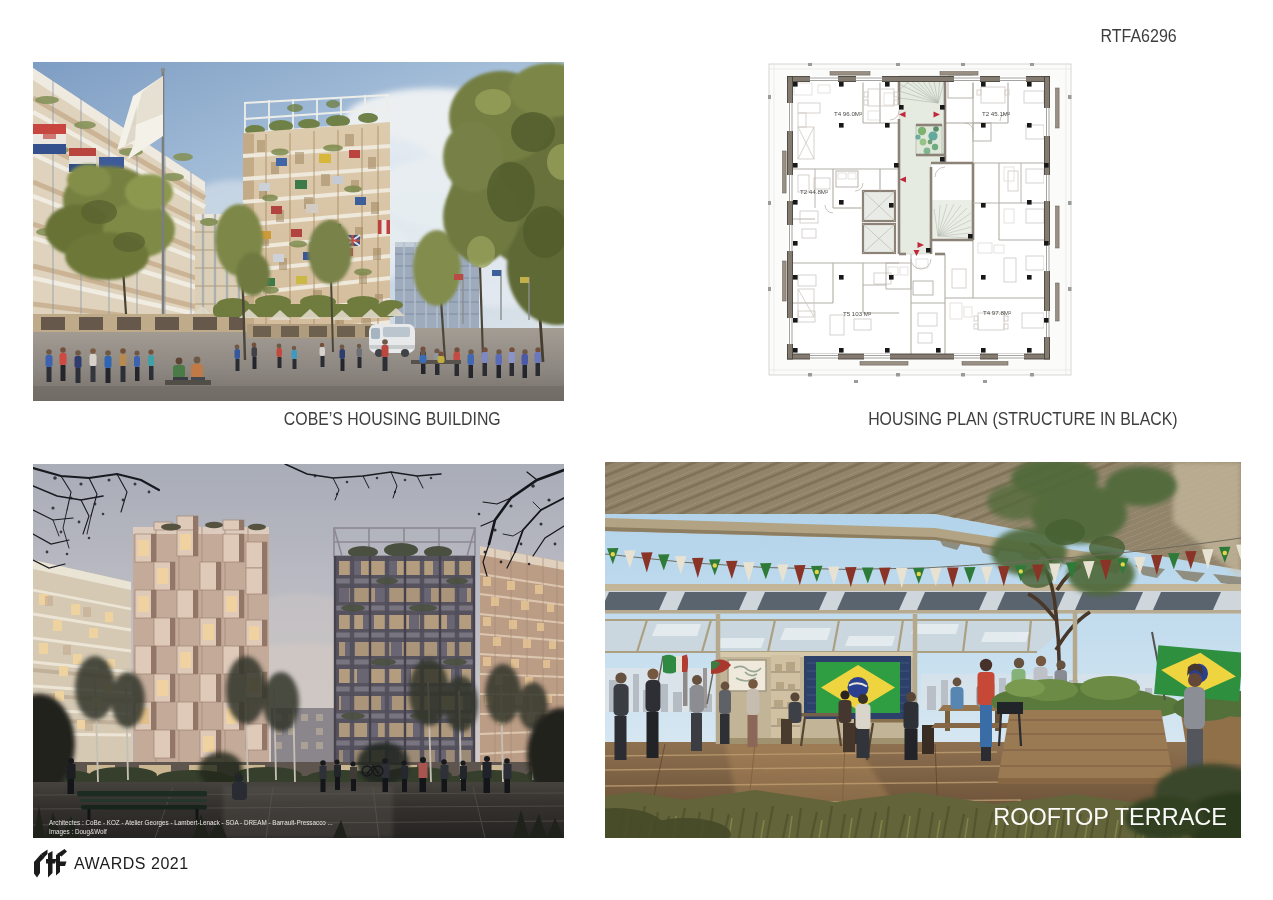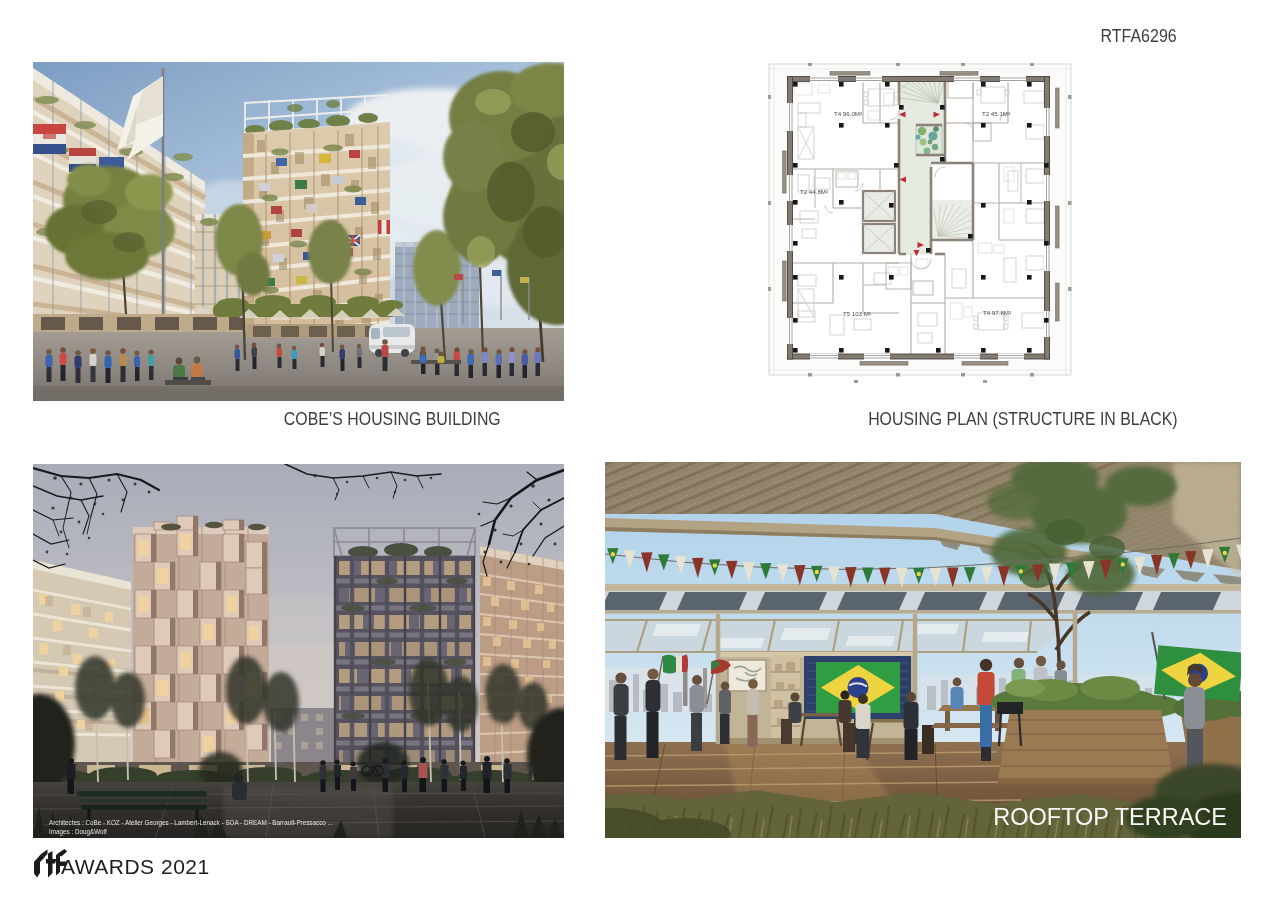--- a/index.html
+++ b/index.html
@@ -1868,15 +1868,15 @@
 <polygon points="1,13 8,5 11.5,8.5 7,13 7,24 4,28.5 1,24.5"></polygon>
 <polygon points="8,5 14.5,0.5 14.5,5 11,8.5"></polygon>
 <polygon points="15,4.5 19.5,2 19.5,24 15,28.5"></polygon>
 <polygon points="13,10 23.5,10 22,14.5 13,14.5"></polygon>
 <polygon points="23,6 27,4 27,23 23,26.5"></polygon>
 <polygon points="24,5 31.5,0 34,2.5 28.5,7.5"></polygon>
 <polygon points="25,12.5 33.5,12.5 32,17 25,17"></polygon>
 </g>
 </svg>
 
-<div class="abs" style="left:28px;top:9px;font-size:21px;letter-spacing:0.5px;color:#1c1c1c;">AWARDS 2021</div>
+<div class="abs" style="left:41px;top:9px;font-size:16px;letter-spacing:0.5px;color:#1c1c1c;">AWARDS 2021</div>
 </div>
 </div>
 
 </body></html>

